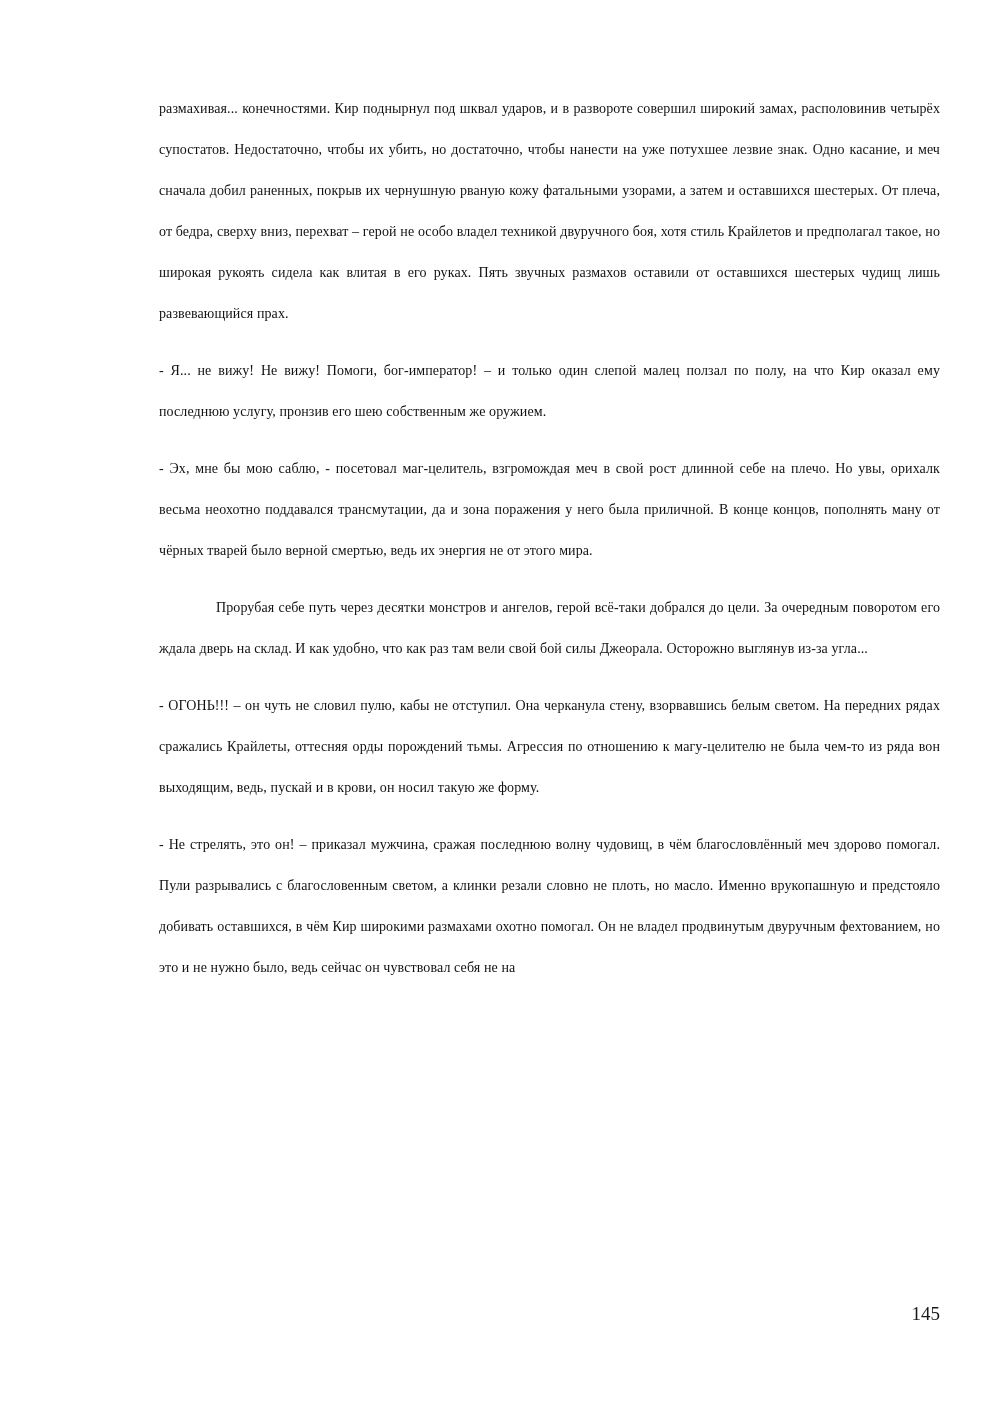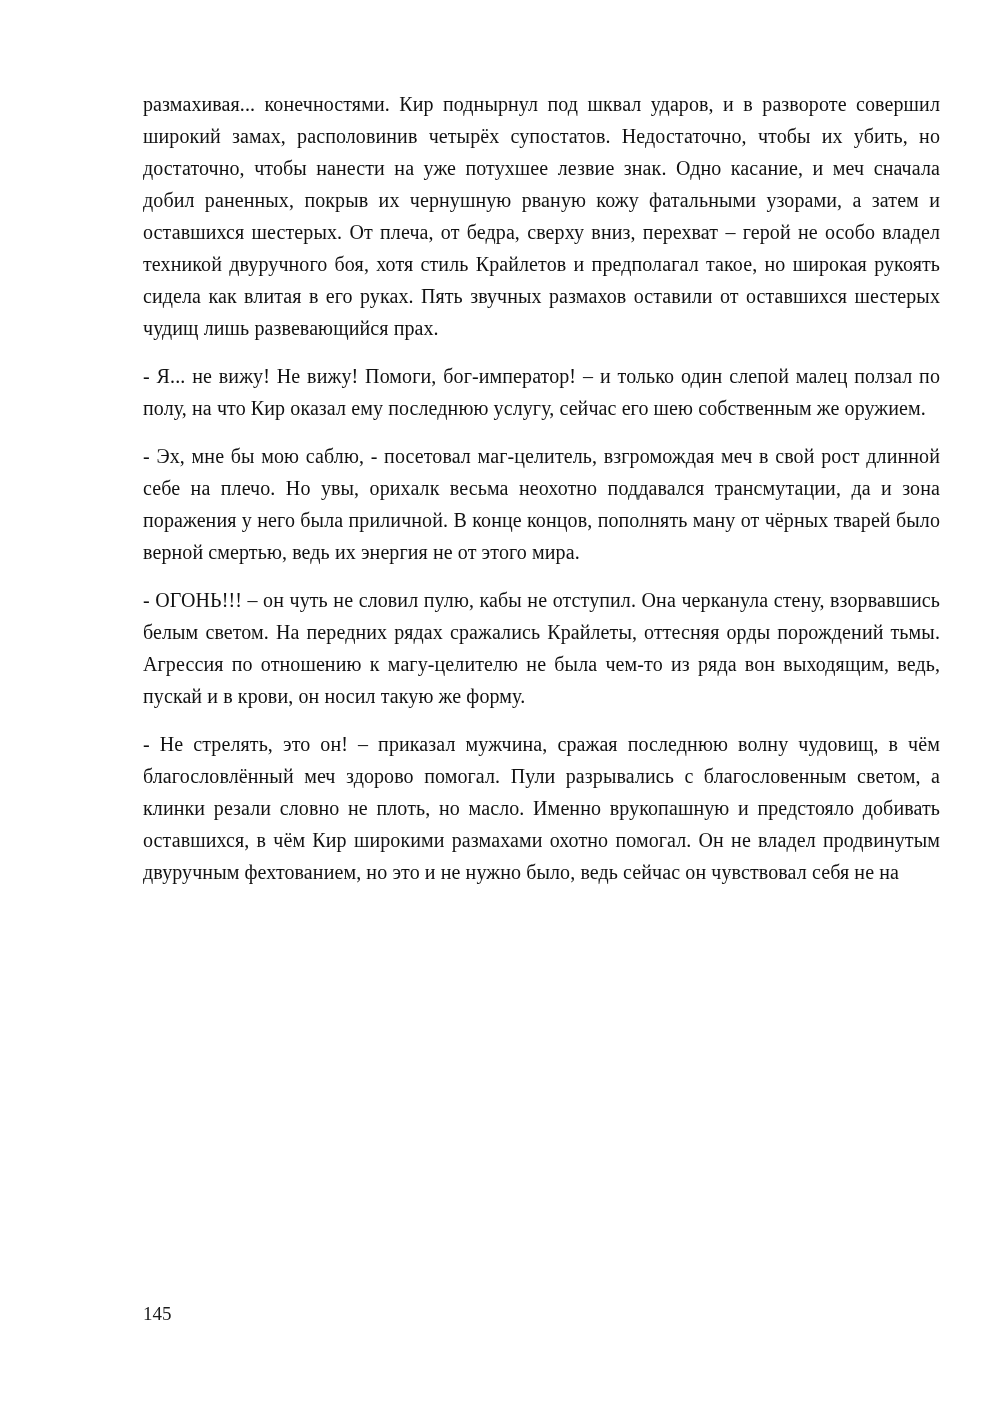--- a/index.html
+++ b/index.html
@@ -17,46 +17,47 @@
     font-family: "Liberation Serif", "DejaVu Serif", serif;
     overflow: hidden;
   }
   .text-block {
     position: absolute;
     top: 88px;
     left: 143px;
     width: 797px;
   }
   .text-block p {
-    margin: 0 0 16px 0;
-    font-size: 20px;
-    line-height: 32px;
+    margin: 0 0 16px 16px;
+    font-size: 14px;
+    line-height: 41px;
     text-align: justify;
     text-justify: inter-word;
     letter-spacing: 0.1px;
   }
   .text-block p.indented {
     text-indent: 57px;
   }
   .page-number {
     position: absolute;
     top: 1301px;
     left: 143px;
     width: 797px;
-    text-align: left;
+    text-align: right;
     font-size: 19px;
     line-height: 26px;
     color: #1a1a1a;
   }
 </style>
 </head>
 <body>
 
 <div class="page">
   <div class="text-block">
     <p>размахивая... конечностями. Кир поднырнул под шквал ударов, и в развороте совершил широкий замах, располовинив четырёх супостатов. Недостаточно, чтобы их убить, но достаточно, чтобы нанести на уже потухшее лезвие знак. Одно касание, и меч сначала добил раненных, покрыв их чернушную рваную кожу фатальными узорами, а затем и оставшихся шестерых. От плеча, от бедра, сверху вниз, перехват – герой не особо владел техникой двуручного боя, хотя стиль Крайлетов и предполагал такое, но широкая рукоять сидела как влитая в его руках. Пять звучных размахов оставили от оставшихся шестерых чудищ лишь развевающийся прах.</p>
-    <p>- Я... не вижу! Не вижу! Помоги, бог-император! – и только один слепой малец ползал по полу, на что Кир оказал ему последнюю услугу, сейчас его шею собственным же оружием.</p>
+    <p>- Я... не вижу! Не вижу! Помоги, бог-император! – и только один слепой малец ползал по полу, на что Кир оказал ему последнюю услугу, пронзив его шею собственным же оружием.</p>
     <p>- Эх, мне бы мою саблю, - посетовал маг-целитель, взгромождая меч в свой рост длинной себе на плечо. Но увы, орихалк весьма неохотно поддавался трансмутации, да и зона поражения у него была приличной. В конце концов, пополнять ману от чёрных тварей было верной смертью, ведь их энергия не от этого мира.</p>
+    <p class="indented">Прорубая себе путь через десятки монстров и ангелов, герой всё-таки добрался до цели. За очередным поворотом его ждала дверь на склад. И как удобно, что как раз там вели свой бой силы Джеорала. Осторожно выглянув из-за угла...</p>
     <p>- ОГОНЬ!!! – он чуть не словил пулю, кабы не отступил. Она черканула стену, взорвавшись белым светом. На передних рядах сражались Крайлеты, оттесняя орды порождений тьмы. Агрессия по отношению к магу-целителю не была чем-то из ряда вон выходящим, ведь, пускай и в крови, он носил такую же форму.</p>
     <p>- Не стрелять, это он! – приказал мужчина, сражая последнюю волну чудовищ, в чём благословлённый меч здорово помогал. Пули разрывались с благословенным светом, а клинки резали словно не плоть, но масло. Именно врукопашную и предстояло добивать оставшихся, в чём Кир широкими размахами охотно помогал. Он не владел продвинутым двуручным фехтованием, но это и не нужно было, ведь сейчас он чувствовал себя не на</p>
   </div>
   <div class="page-number">145</div>
 </div>
 
 </body></html>

